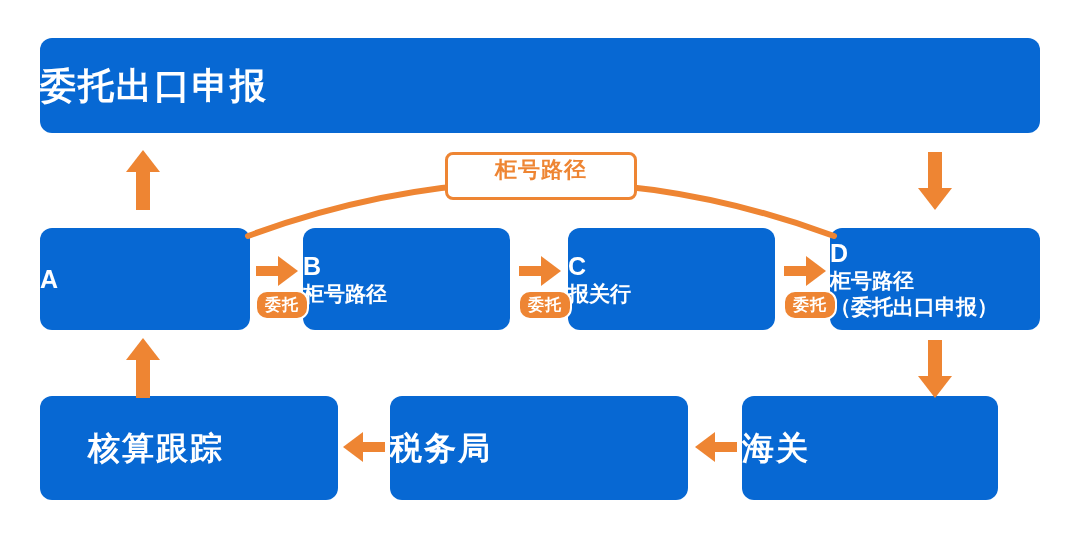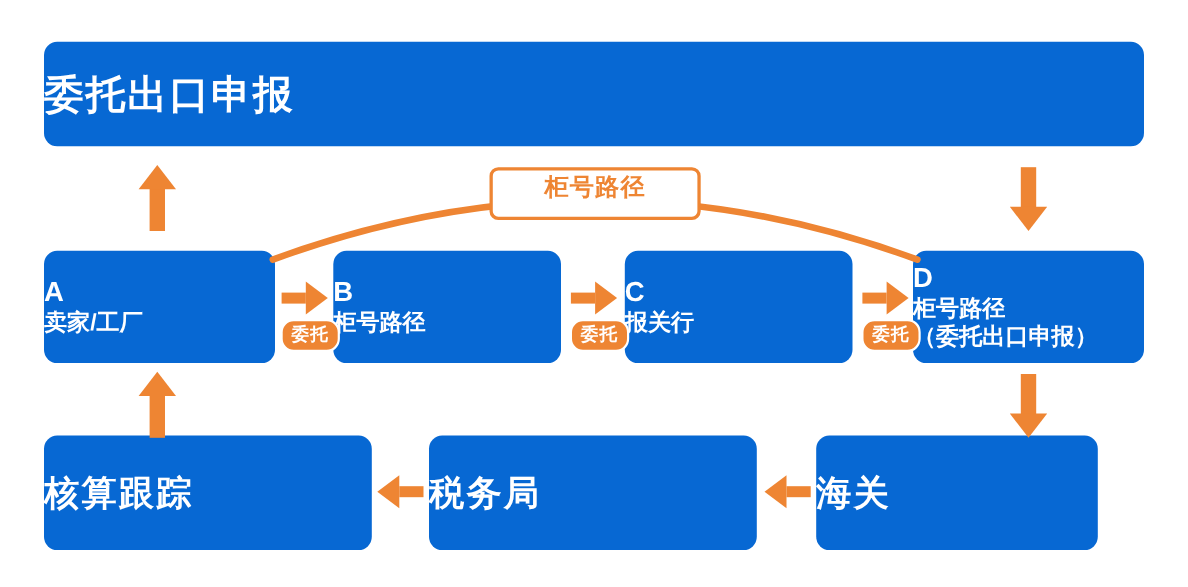--- a/index.html
+++ b/index.html
@@ -27,21 +27,21 @@
   .banner{left:40px;top:38px;width:1000px;height:95px;font-size:36px;letter-spacing:2px;}
 
   .entity{top:228px;height:102px;font-size:21px;}
   .entity .letter{font-size:25px;line-height:1.2;}
   .entity-a{left:40px;width:210px;}
   .entity-b{left:303px;width:207px;}
   .entity-c{left:568px;width:207px;}
   .entity-d{left:830px;width:210px;}
 
   .bottom-box{top:396px;height:104px;font-size:32px;letter-spacing:2px;}
-  .bottom-1{left:40px;width:298px;}
+  .bottom-1{left:40px;width:298px;padding-left:48px;}
   .bottom-2{left:390px;width:298px;}
   .bottom-3{left:742px;width:256px;}
 
   .path-label{
     position:absolute;left:445px;top:152px;width:192px;height:48px;
     background:#FFFFFF;border:3px solid var(--orange);border-radius:8px;
     color:var(--orange);font-size:22px;letter-spacing:1px;
     display:flex;align-items:flex-start;justify-content:center;z-index:3;
   }
   .arc-svg{position:absolute;left:0;top:0;width:1080px;height:534px;z-index:2;pointer-events:none;}
@@ -88,21 +88,20 @@
   </svg>
   <div class="path-label">
     <span>柜号路径</span>
   </div>
 
   <div class="arr arr-up" style="left:126px;top:150px;"></div>
   <div class="arr arr-down" style="left:918px;top:152px;"></div>
 
   <div class="bluebox entity entity-a">
     <div class="letter">A</div>
-    <div>卖家/工厂</div>
   </div>
 
   <div class="arr arr-right" style="left:256px;top:256px;"></div>
   <div class="badge" style="left:255px;top:290px;">委托</div>
 
   <div class="bluebox entity entity-b">
     <div class="letter">B</div>
     <div>柜号路径</div>
   </div>
 

